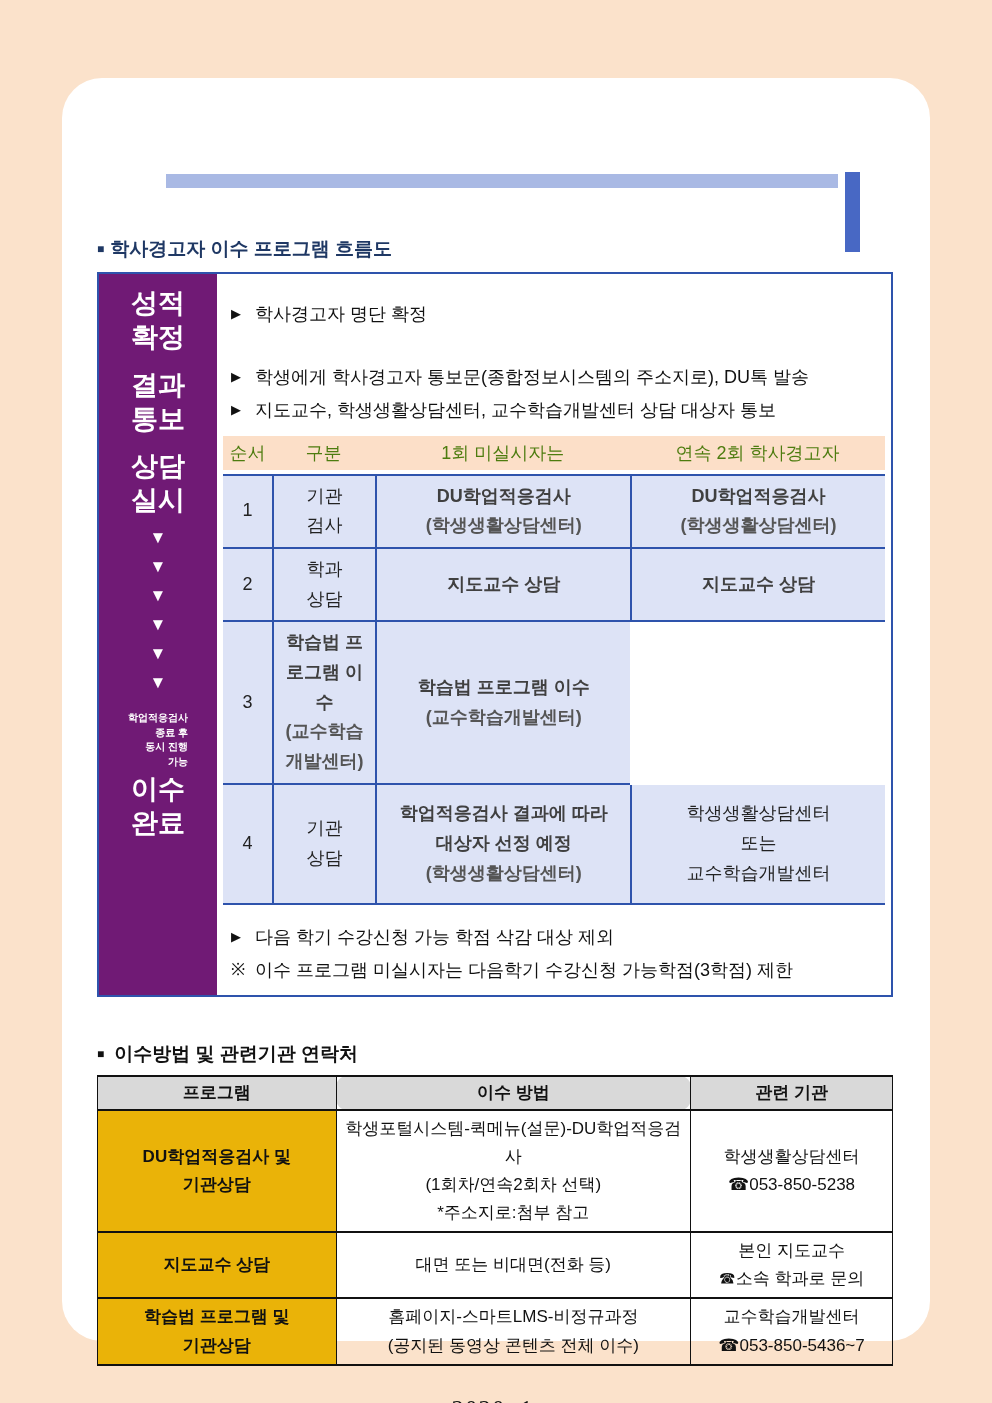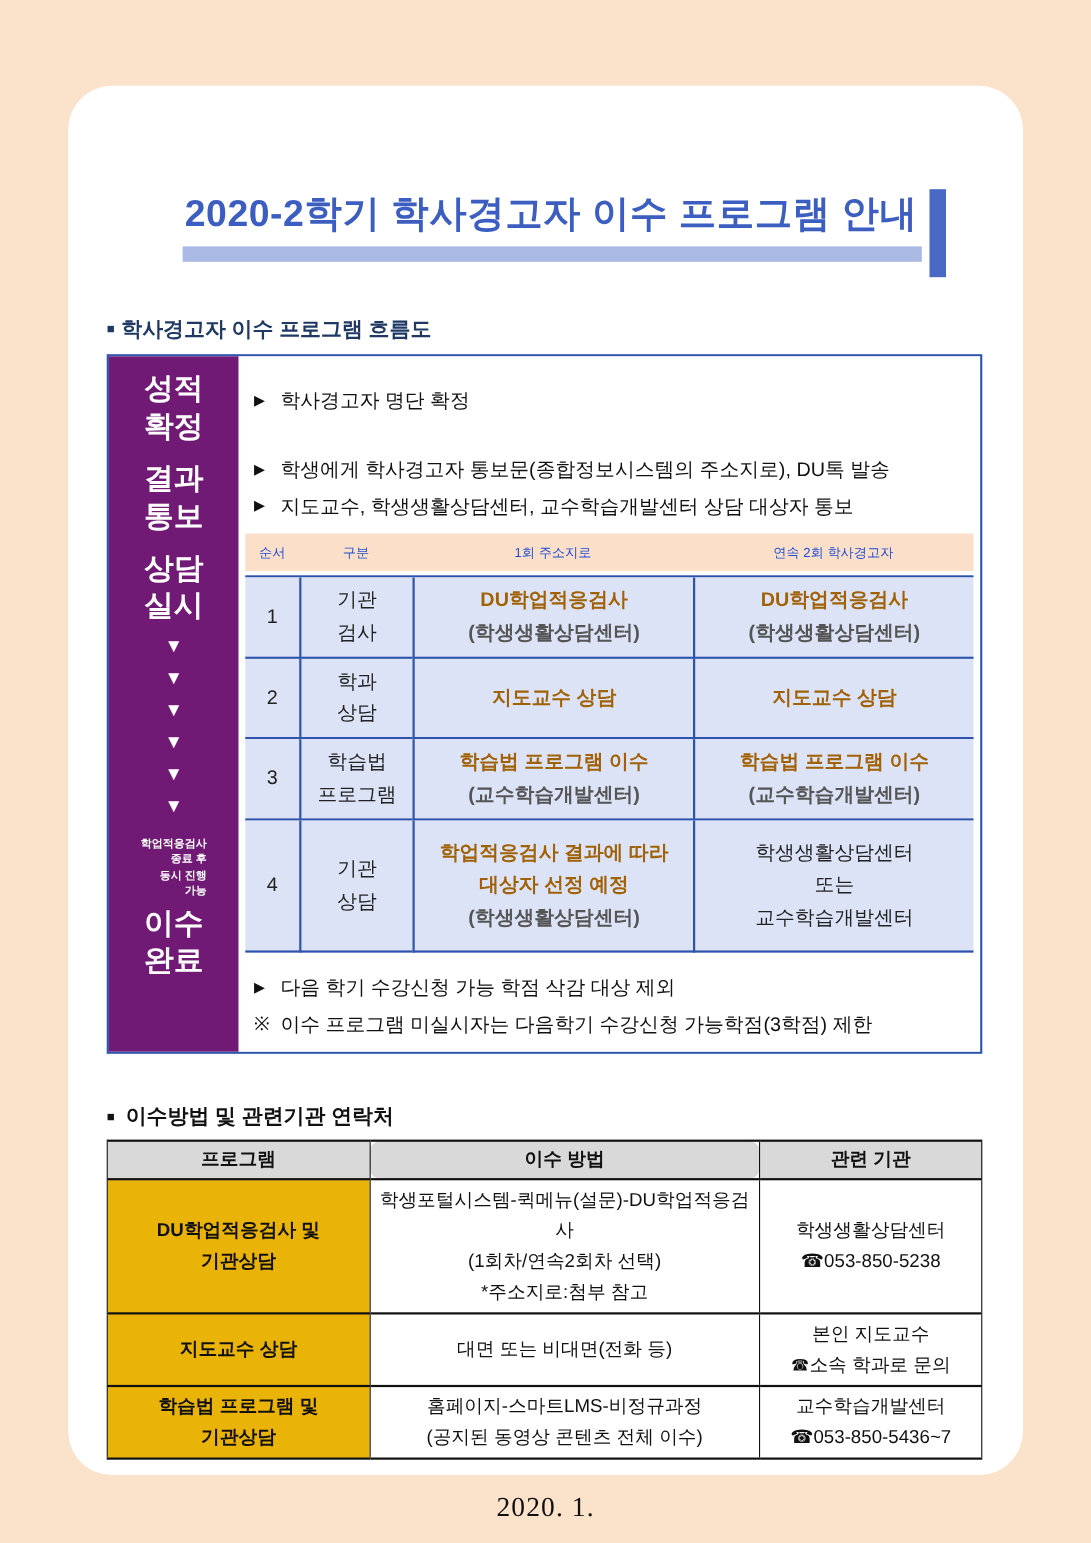--- a/index.html
+++ b/index.html
@@ -49,32 +49,32 @@
   .bullet-line .marker { width:24px; flex-shrink:0; font-size:13px; padding-top:3px; }
   .bullet-line .marker.big { font-size:17px; padding-top:0; }
   .b-gap-lg { margin-top:20px; }
   .b-gap-xl { margin-top:38px; }
   .b-gap-sm { margin-top:8px; }
   
   .itable { margin-top:12px; width:100%; }
   .itable-head {
     display:grid; grid-template-columns:7.4% 15.6% 38.5% 38.5%;
     background:#fcdfc8; height:34px; align-items:center; text-align:center;
-    font-size:12px; color:#1d4ed8; font-weight:400;
+    font-size:18px; color:#4d7c0f; font-weight:400;
   }
   .itable-body { margin-top:4px; border-top:2px solid #2e53ac; }
   .irow { display:grid; grid-template-columns:7.4% 15.6% 38.5% 38.5%; }
   .icell {
     background:#dde3f6; border-bottom:2px solid #2e53ac;
     display:flex; flex-direction:column; justify-content:center; align-items:center;
     text-align:center; font-size:18px; color:#222; padding:6px 4px; line-height:1.65;
   }
   .icell + .icell { border-left:2px solid #2e53ac; }
   .r1 { min-height:64px; } .r2 { min-height:57px; } .r3 { min-height:74px; } .r4 { min-height:120px; }
-  .c-main { font-weight:700; color:#a16207; white-space:pre-line; }
+  .c-main { font-weight:700; color:#404040; white-space:pre-line; }
   .c-main.plain { font-weight:400; color:#222; }
   .c-sub { font-weight:700; color:#555; white-space:pre-line; }
   .c-sub:empty { display:none; }
   .c-type, .c-no { white-space:pre-line; }
   
   .ctable { width:796px; margin:8px 0 0 35px; border-collapse:collapse; table-layout:fixed; }
   .ctable th, .ctable td {
     border-top:2px solid #111; border-bottom:2px solid #111;
     border-left:1px solid #111; border-right:1px solid #111;
     text-align:center; vertical-align:middle;
@@ -90,21 +90,20 @@
     margin-top:30px; text-align:center;
     font-family:"Liberation Serif", serif; font-size:25px; color:#111; letter-spacing:1px;
   }
 </style>
 </head>
 <body>
 
 <div class="card">
 
   <div class="title-unit">
-    <div class="doc-title">2020-2학기 학사경고자 이수 프로그램 안내</div>
     <div class="title-hbar"></div>
     <div class="title-vbar"></div>
   </div>
 
   <div class="sec-head sec-head-1">
     <span class="sq">■</span>
     <span>학사경고자 이수 프로그램 흐름도</span>
   </div>
 
   <div class="flow">
@@ -145,21 +144,21 @@
       </div>
       <div class="bullet-line b-gap-sm">
         <span class="marker">▶</span>
         <span>지도교수, 학생생활상담센터, 교수학습개발센터 상담 대상자 통보</span>
       </div>
 
       <div class="itable">
         <div class="itable-head">
           <span>순서</span>
           <span>구분</span>
-          <span>1회 주소지로</span>
+          <span>1회 미실시자는</span>
           <span>연속 2회 학사경고자</span>
         </div>
         <div class="itable-body">
 
           <div class="irow">
             <div class="icell r1">
                 <span class="c-no">1</span>
               </div>
             <div class="icell r1">
                 <span class="c-type">기관
@@ -189,24 +188,20 @@
             </div>
             <div class="icell r2">
               <span class="c-main">지도교수 상담</span>
 
             </div>
           </div>
 
           <div class="irow">
             <div class="icell r3">
                 <span class="c-no">3</span>
-              </div>
-            <div class="icell r3">
-                <span class="c-type">학습법
-프로그램</span>
               </div>
             <div class="icell r3">
               <span class="c-main">학습법 프로그램 이수</span>
               <span class="c-sub">(교수학습개발센터)</span>
             </div>
             <div class="icell r3">
               <span class="c-main">학습법 프로그램 이수</span>
               <span class="c-sub">(교수학습개발센터)</span>
             </div>
           </div>

